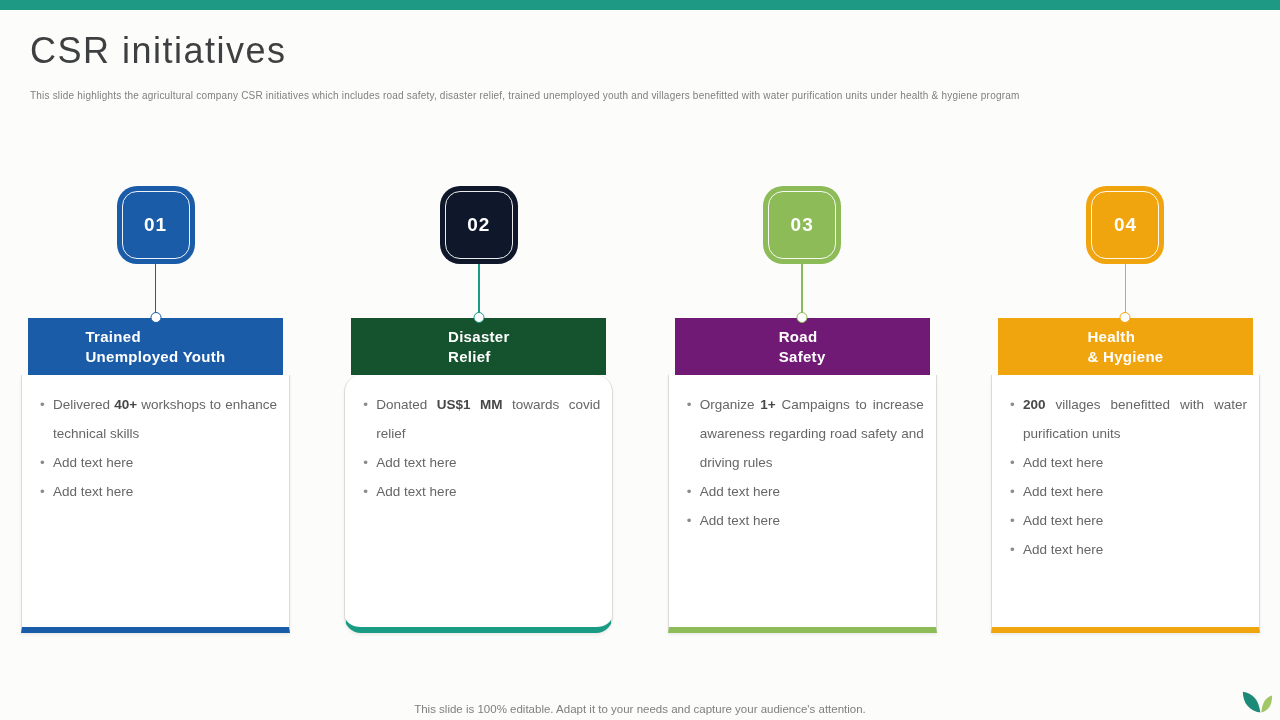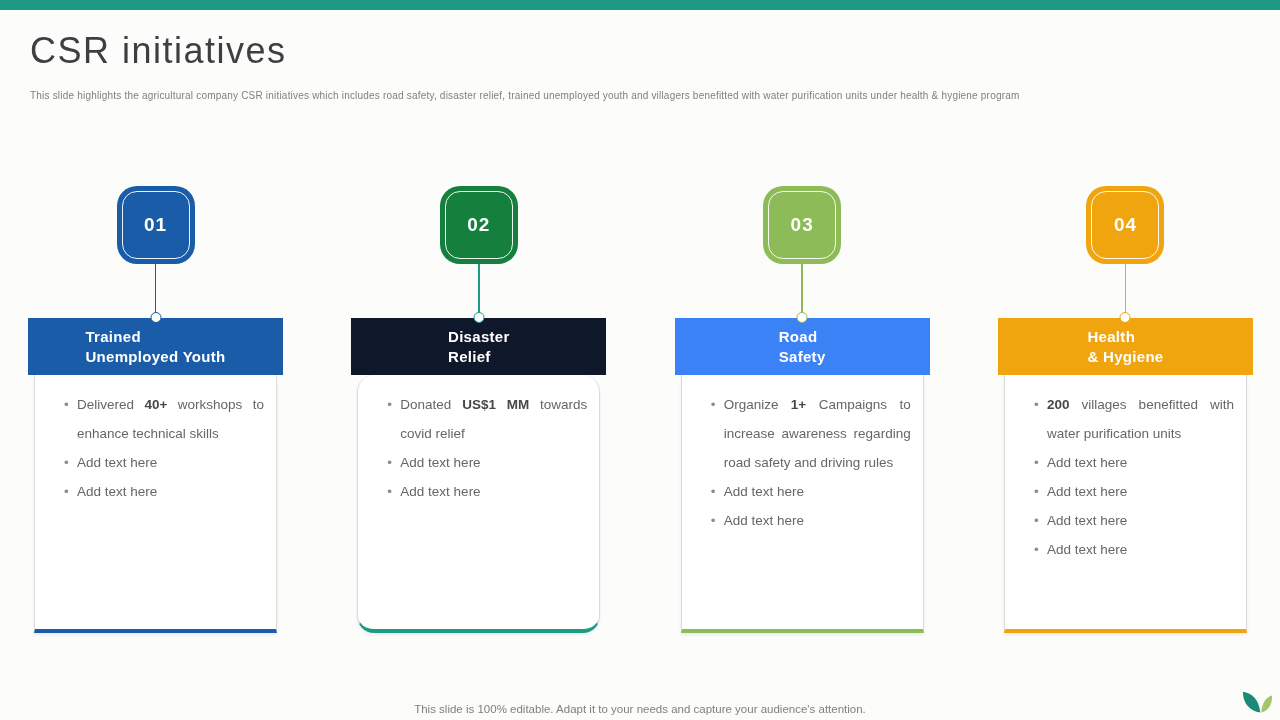--- a/index.html
+++ b/index.html
@@ -31,23 +31,23 @@
 
   .header-wrap { position:relative; width:100%; }
   .connector-dot { position:absolute; top:-6px; left:50%; transform:translateX(-50%);
                    width:11px; height:11px; border-radius:50%; background:#FFFFFF;
                    border:1.5px solid; z-index:2; }
 
   .col-header { height:57px; width:100%; display:flex; align-items:center; justify-content:center; }
   .header-text { color:#FFFFFF; font-weight:bold; font-size:15px; line-height:20px;
                  letter-spacing:0.3px; }
 
-  .card { width:243px; height:258px; background:#FFFFFF;
-          border:1px solid #DBDBD9; border-top:none; border-bottom:4px solid #0c4a6e;
-          box-shadow:0 2px 3px rgba(0,0,0,0.07);padding-left:11px; }
+  .card { width:269px; height:258px; background:#FFFFFF;
+          border:1px solid #DBDBD9; border-top:none; border-bottom:6px solid #0c4a6e;
+          box-shadow:0 2px 3px rgba(0,0,0,0.07); }
 
   .bullets { list-style:none; margin:15px 0 0; padding:0 12px 0 18px; text-align:justify; }
   .bullets li { position:relative; padding-left:13px; font-size:13.5px; color:#666666;
                 line-height:29px; }
   .bullets li::before { content:'\2022'; position:absolute; left:0; top:0; color:#8C8C8C; }
   .bullets .b { font-weight:bold; color:#474747; }
 
   .footer { position:absolute; bottom:5px; left:0; width:100%; text-align:center;
             font-size:11.5px; color:#7F7F7F; }
 
@@ -77,47 +77,47 @@
     <div class="card" style="border-bottom-color: rgb(26, 92, 168);">
       <ul class="bullets">
             <li><span>Delivered </span><span class="b">40+</span><span> workshops to enhance technical skills</span></li>
             <li><span>Add text here</span></li>
             <li><span>Add text here</span></li>
           </ul>
     </div>
   </div>
 
   <div class="column">
-    <div class="badge" style="background: #15803d;">
+    <div class="badge" style="background: #0f172a;">
       <span class="badge-num">02</span>
     </div>
     <div class="connector-line" style="background: rgb(26, 155, 132);"></div>
     <div class="header-wrap">
       <div class="connector-dot" style="border-color: rgb(26, 155, 132);"></div>
-      <div class="col-header" style="background: #0f172a;">
+      <div class="col-header" style="background: #14532d;">
         <span class="header-text">Disaster<br>Relief</span>
       </div>
     </div>
     <div class="card" style="border-bottom-color: rgb(26, 155, 132); border-radius: 17px;">
       <ul class="bullets">
             <li><span>Donated </span><span class="b">US$1 MM</span><span> towards covid relief</span></li>
             <li><span>Add text here</span></li>
             <li><span>Add text here</span></li>
           </ul>
     </div>
   </div>
 
   <div class="column">
     <div class="badge" style="background: rgb(141, 187, 87);">
       <span class="badge-num">03</span>
     </div>
     <div class="connector-line" style="background: rgb(141, 187, 87);"></div>
     <div class="header-wrap">
       <div class="connector-dot" style="border-color: rgb(141, 187, 87);"></div>
-      <div class="col-header" style="background: #3b82f6;">
+      <div class="col-header" style="background: #701a75;">
         <span class="header-text">Road<br>Safety</span>
       </div>
     </div>
     <div class="card" style="border-bottom-color: rgb(141, 187, 87);">
       <ul class="bullets">
             <li><span>Organize </span><span class="b">1+</span><span> Campaigns to increase awareness regarding road safety and driving rules</span></li>
             <li><span>Add text here</span></li>
             <li><span>Add text here</span></li>
           </ul>
     </div>

